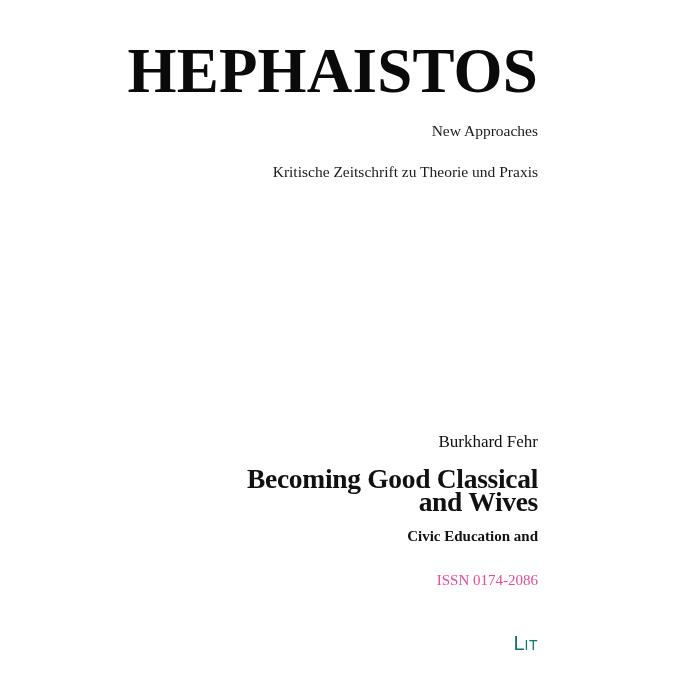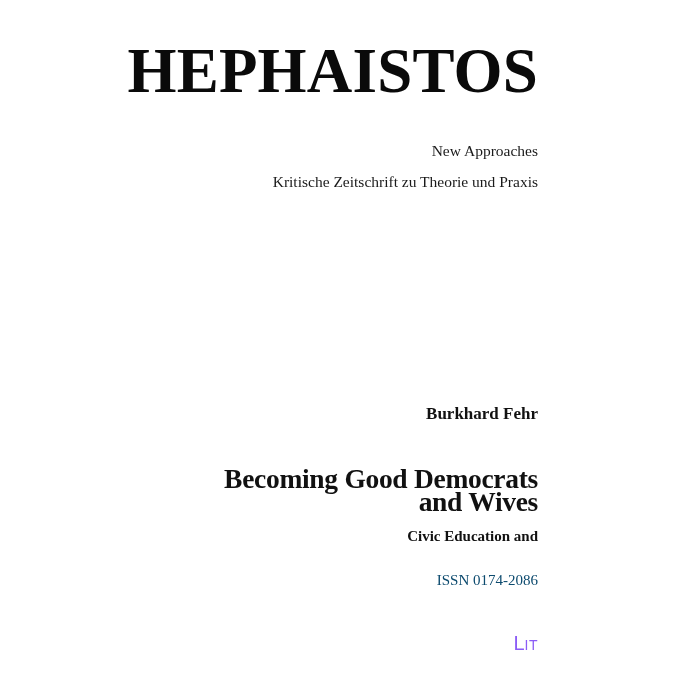--- a/index.html
+++ b/index.html
@@ -33,54 +33,54 @@
       font-weight: bold;
       line-height: 74px;
       letter-spacing: 0.2px;
       color: #0a0a0a;
     }
     .subtitle {
       font-size: 15.5px;
       line-height: 19px;
       color: #1a1a1a;
     }
-    .sub1 { top: 121px; margin-top: 20px; }
-    .sub2 { top: 172px; }
+    .sub1 { top: 121px; }
+    .sub2 { top: 162px; }
     .author {
-      top: 404px;
+      top: 432px;
       font-size: 17px;
-      font-weight: bold;
+      font-weight: normal;
       line-height: 20px;
     }
     .book-title {
       top: 467px;
       font-size: 27.5px;
       font-weight: bold;
       line-height: 23px;
       letter-spacing: -0.3px;
     }
     .book-subtitle {
       top: 528px;
       font-size: 15px;
       font-weight: bold;
       line-height: 17px;
       text-align: center;
     }
     .issn {
       top: 571px;
       font-size: 15px;
       line-height: 18px;
-      color: #0c4a6e;
+      color: #ec4899;
     }
     .logo {
       position: absolute;
       right: 162px;
       top: 632px;
       font-family: "Liberation Sans", "DejaVu Sans", sans-serif;
-      color: #8b5cf6;
+      color: #0f766e;
       white-space: nowrap;
       line-height: 22px;
     }
     .logo .big { font-size: 20px; }
     .logo .small { font-size: 14px; letter-spacing: 0.5px; }
     .line { display: block; }
   </style>
 </head>
 <body>
 
@@ -92,21 +92,21 @@
     <span class="line">New Approaches</span>
   </div>
 
   <div class="rblock subtitle sub2">
     <span class="line">Kritische Zeitschrift zu Theorie und Praxis</span>
   </div>
 
   <div class="rblock author">Burkhard Fehr</div>
 
   <div class="rblock book-title">
-    <span class="line">Becoming Good Democrats</span>
+    <span class="line">Becoming Good Classical</span>
     <span class="line">and Wives</span>
   </div>
 
   <div class="rblock book-subtitle">
     <span class="line">Civic Education and</span>
   </div>
 
   <div class="rblock issn">ISSN 0174-2086</div>
 
   <div class="logo">

